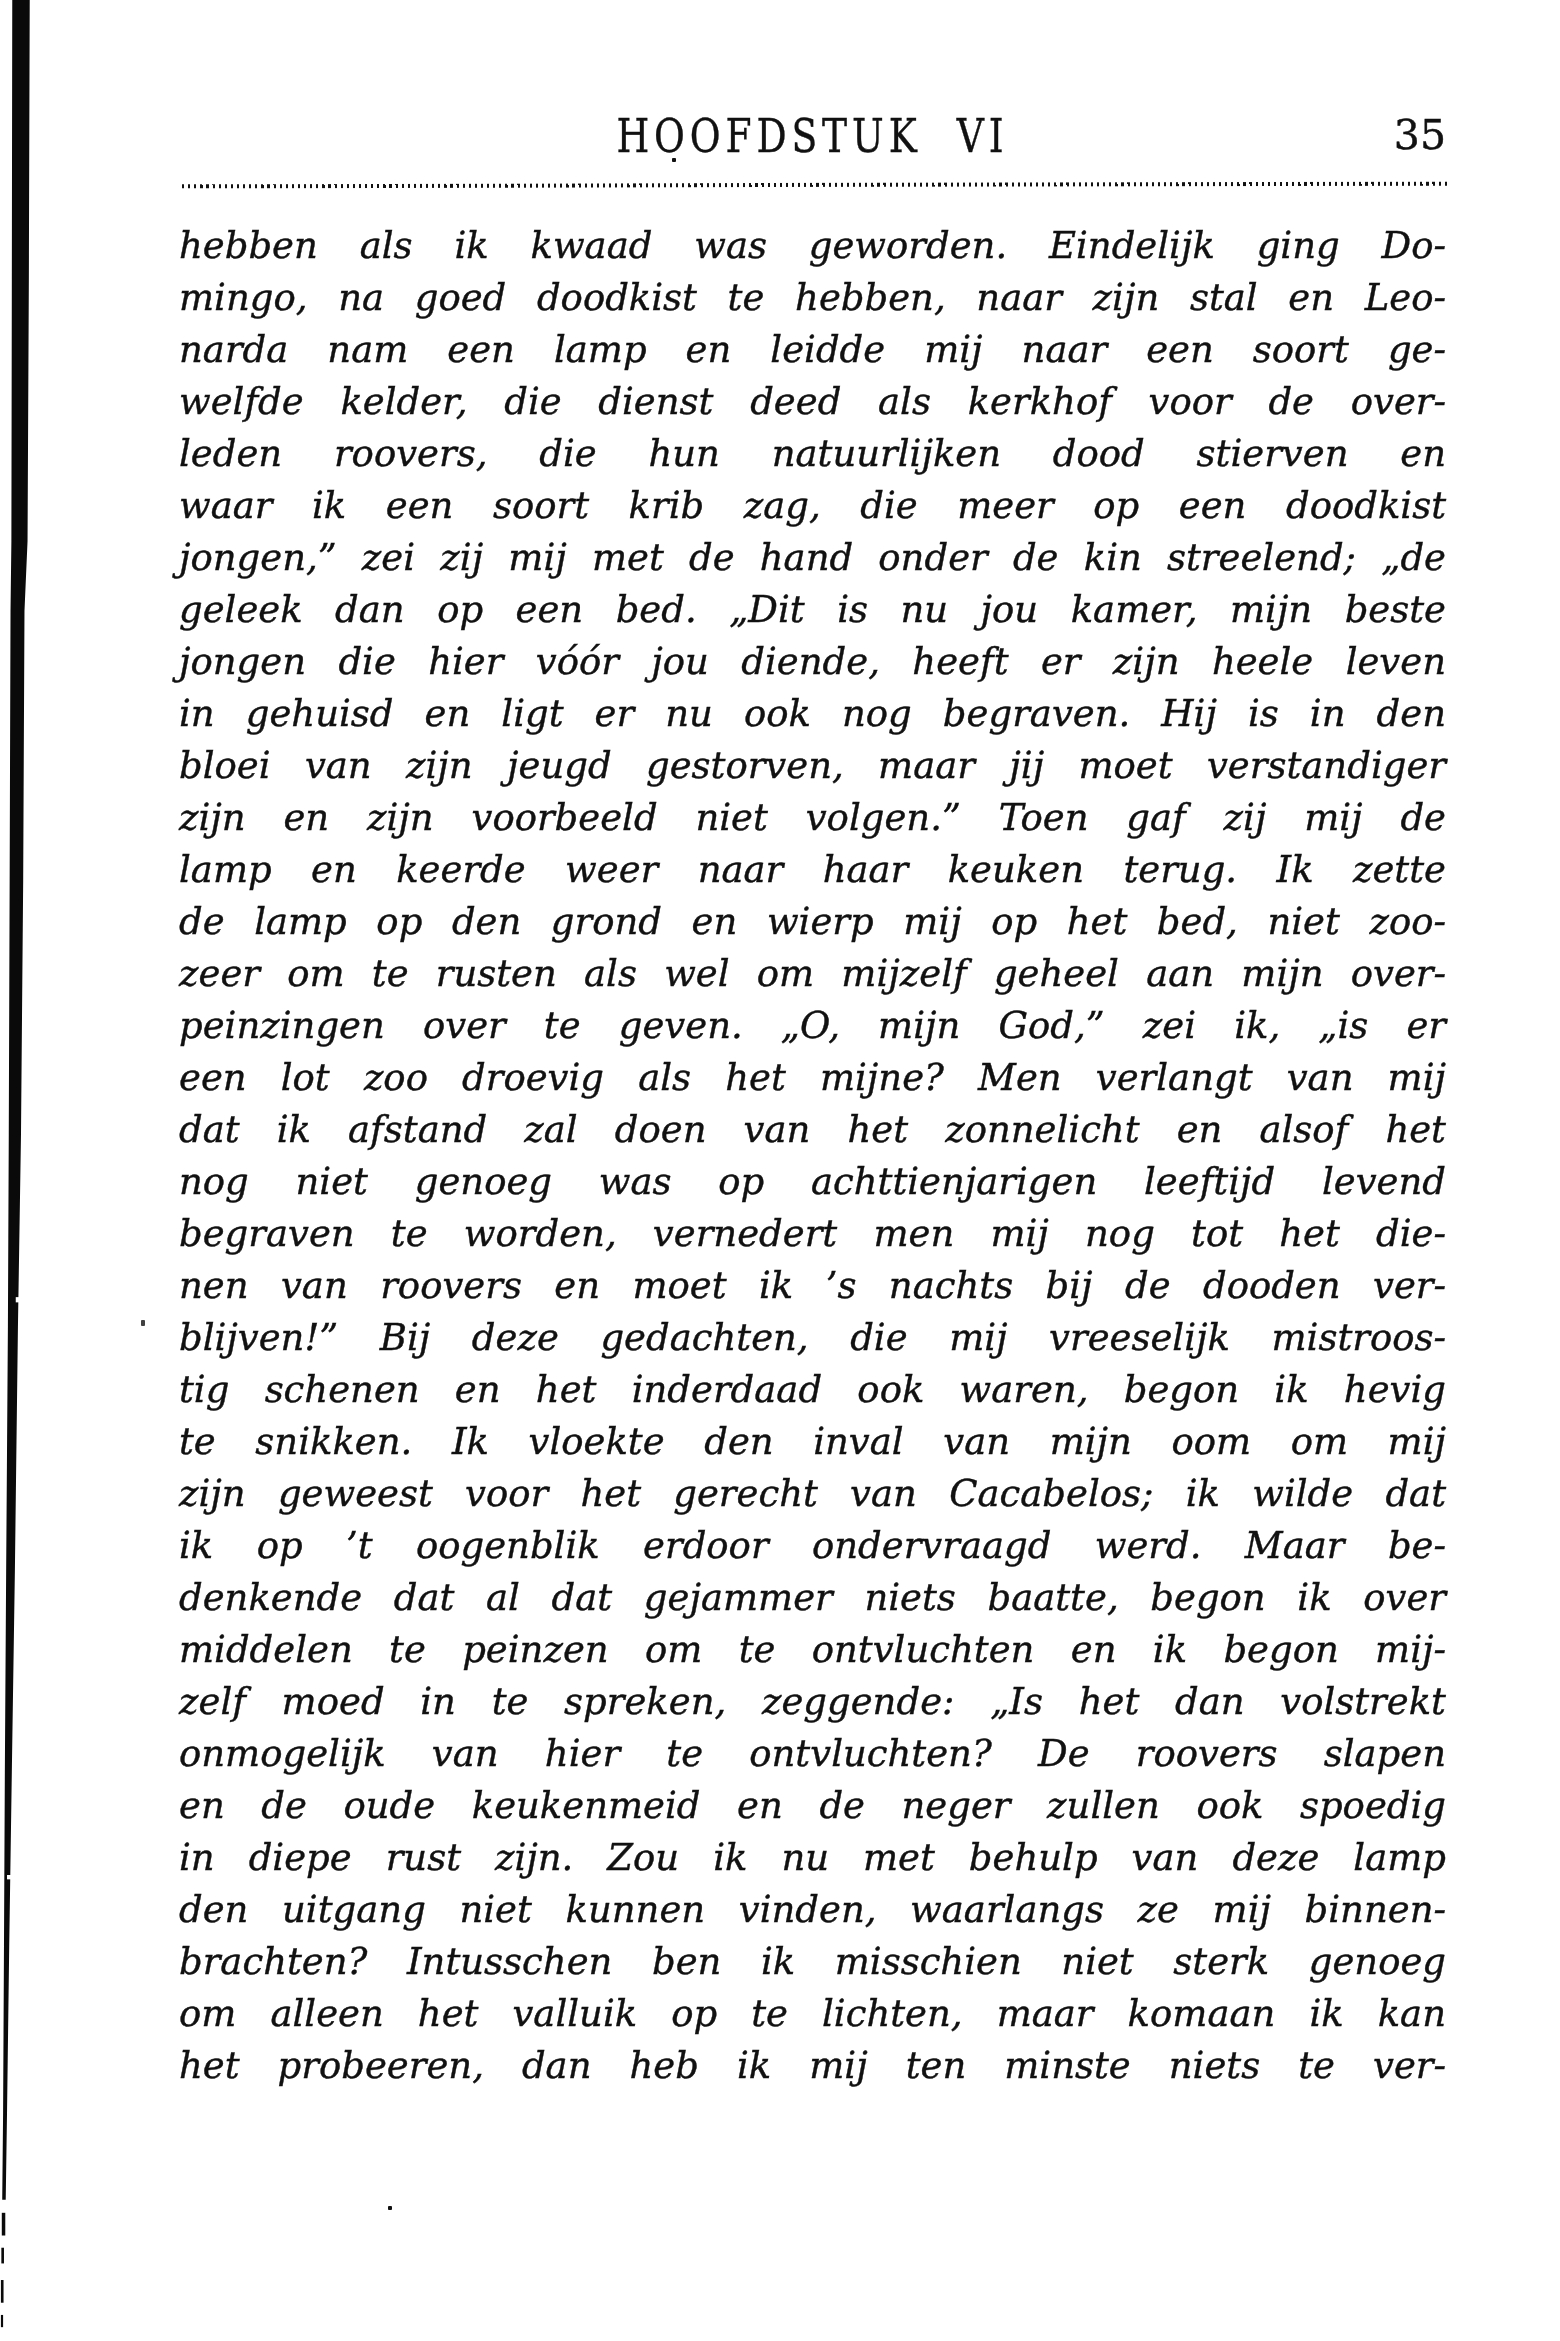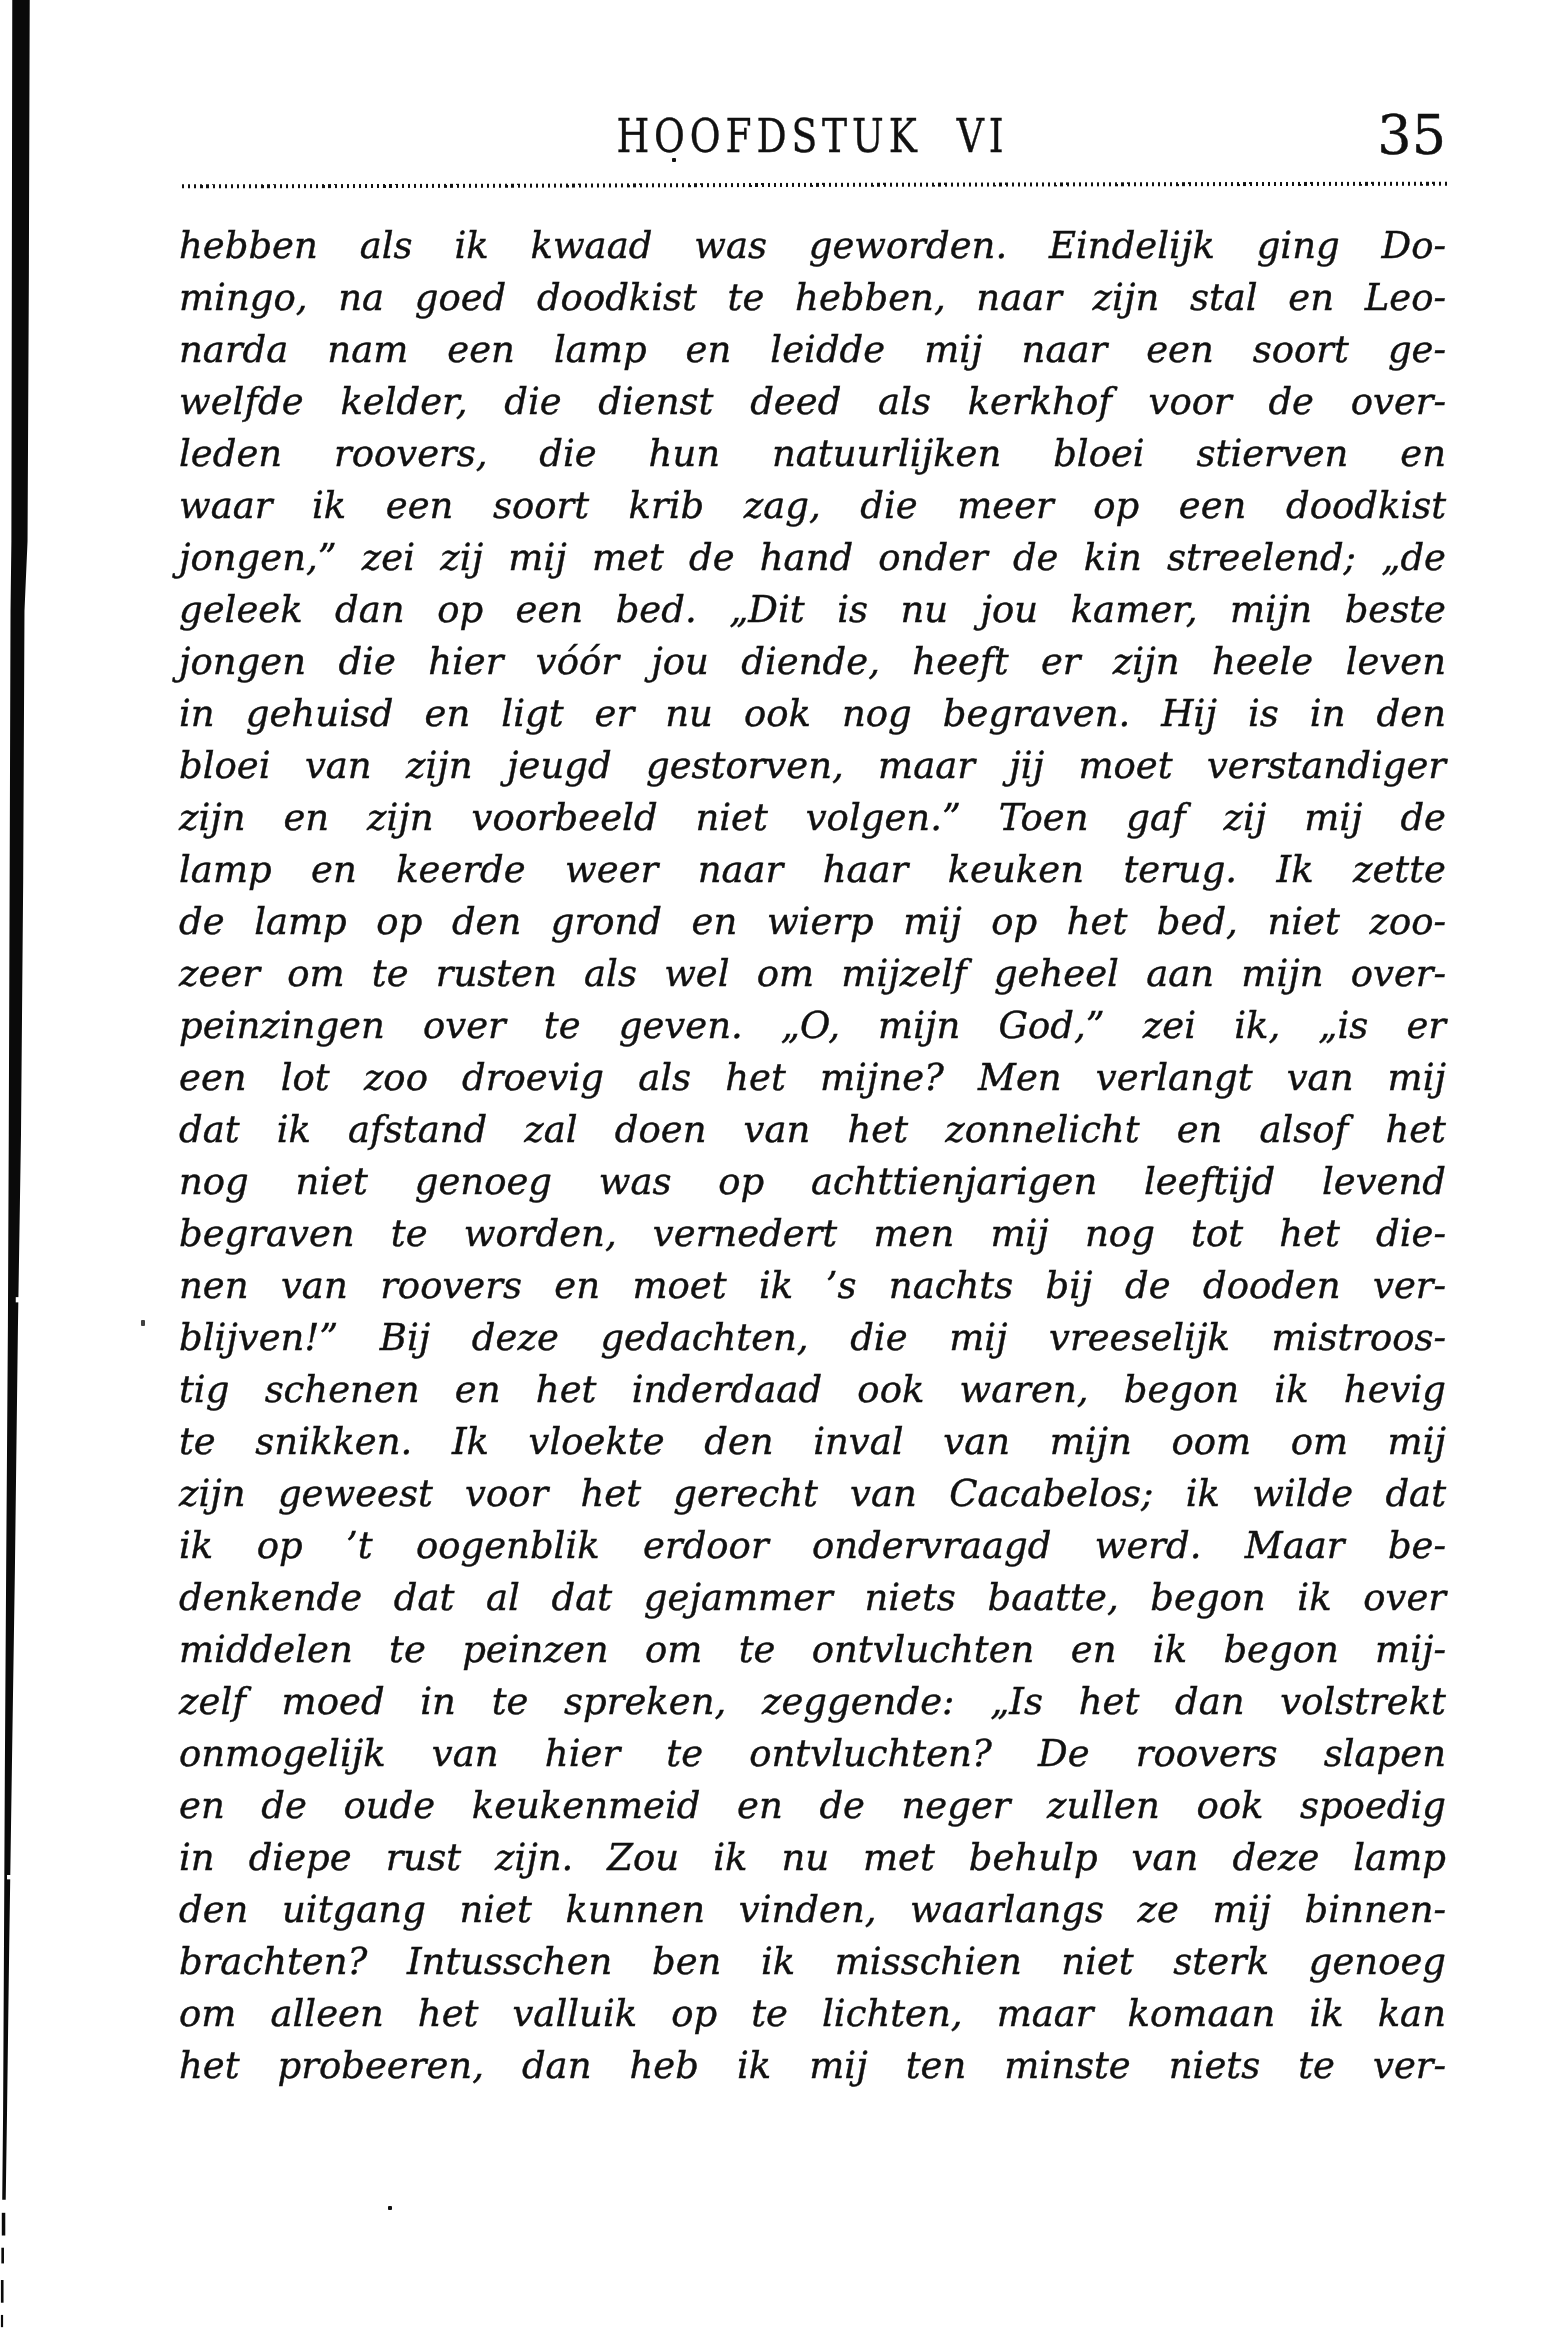--- a/index.html
+++ b/index.html
@@ -27,21 +27,21 @@
     text-align:center;
     font-size:47px;line-height:51px;
     letter-spacing:6.1px;
     word-spacing:23px;
     transform:scaleX(.8);
     -webkit-text-stroke:0.4px var(--ink);
     white-space:nowrap;
   }
   .pageno{
     position:absolute;right:0;top:0;
-    font-size:54px;line-height:51px;
+    font-size:41px;line-height:51px;
     -webkit-text-stroke:0.4px var(--ink);
   }
 
   
   .rule{
     position:absolute;left:182px;top:183px;width:1267px;height:3.5px;
     background:repeating-linear-gradient(to right,var(--ink) 0 2.2px,transparent 2.2px 6.1px);
     transform:rotate(-.12deg);
   }
 
@@ -89,21 +89,21 @@
 
   <div class="speck s1"></div>
   <div class="rule"></div>
 
   <div class="body">
 
   <div class="line">hebben als ik kwaad was geworden. Eindelijk ging Do-</div>
       <div class="line">mingo, na goed doodkist te hebben, naar zijn stal en Leo-</div>
       <div class="line">narda nam een lamp en leidde mij naar een soort ge-</div>
       <div class="line">welfde kelder, die dienst deed als kerkhof voor de over-</div>
-      <div class="line">leden roovers, die hun natuurlijken bloei stierven en</div>
+      <div class="line">leden roovers, die hun natuurlijken dood stierven en</div>
       <div class="line">waar ik een soort krib zag, die meer op een doodkist</div>
       <div class="line">jongen,” zei zij mij met de hand onder de kin streelend; „de</div>
       <div class="line">geleek dan op een bed. „Dit is nu jou kamer, mijn beste</div>
       <div class="line">jongen die hier vóór jou diende, heeft er zijn heele leven</div>
       <div class="line">in gehuisd en ligt er nu ook nog begraven. Hij is in den</div>
       <div class="line">bloei van zijn jeugd gestorven, maar jij moet verstandiger</div>
       <div class="line">zijn en zijn voorbeeld niet volgen.” Toen gaf zij mij de</div>
       <div class="line">lamp en keerde weer naar haar keuken terug. Ik zette</div>
       <div class="line">de lamp op den grond en wierp mij op het bed, niet zoo-</div>
       <div class="line">zeer om te rusten als wel om mijzelf geheel aan mijn over-</div>

